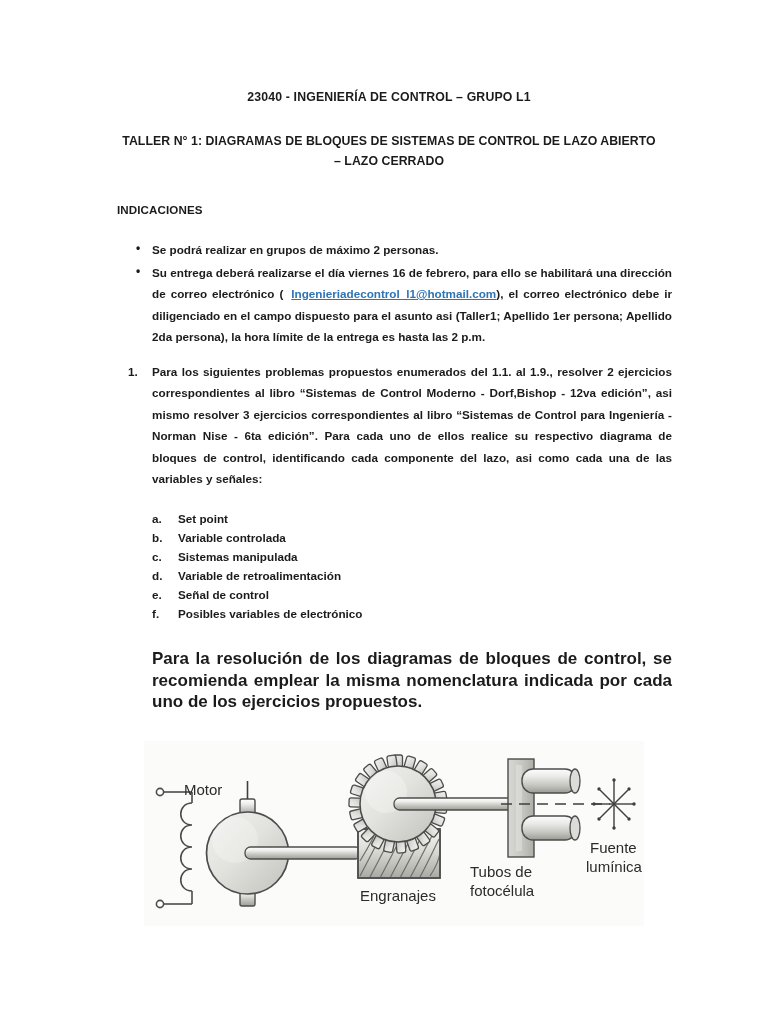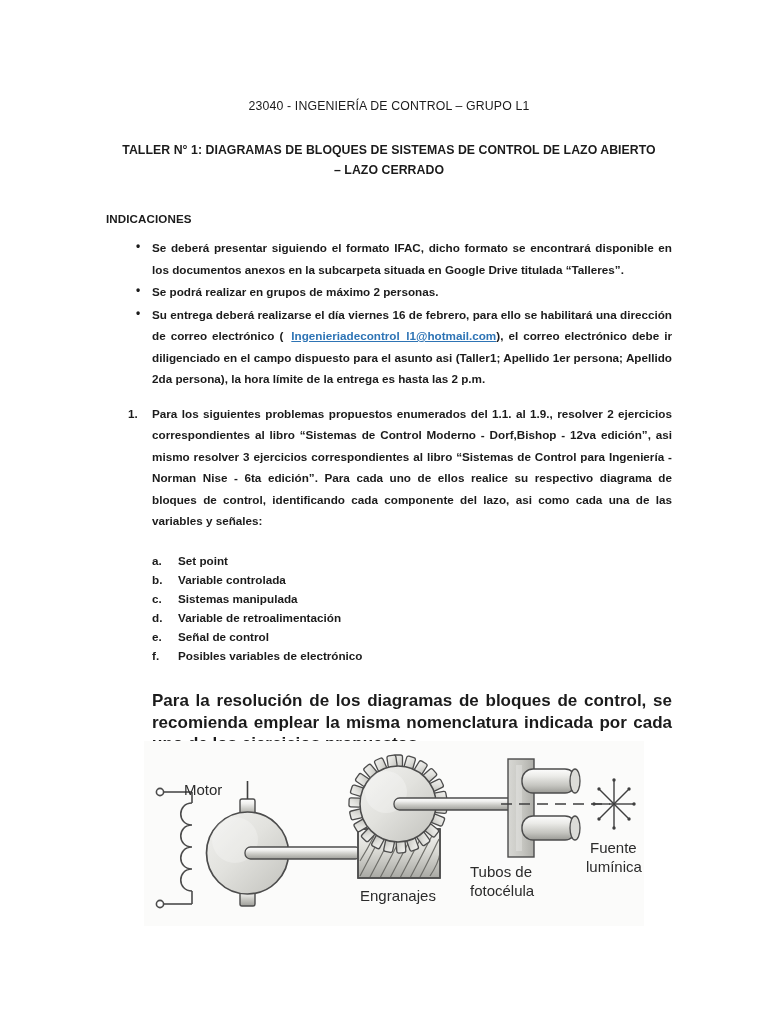--- a/index.html
+++ b/index.html
@@ -27,44 +27,44 @@
   .content {
     position: absolute;
     left: 106px;
     top: 0;
     width: 566px;
   }
 
   
   .doc-title {
     text-align: center;
-    font-weight: normal;
+    font-weight: bold;
     font-size: 12.3px;
     letter-spacing: 0.15px;
-    margin: 9px;
+    margin: 0;
     padding-top: 89px;
     line-height: 16px;
     color: #1b1b1b;
   }
   .doc-subtitle {
     text-align: center;
     font-weight: bold;
     font-size: 12.3px;
     letter-spacing: 0.05px;
     margin: 12px;
     padding-top: 15px;
     line-height: 19.5px;
     color: #1b1b1b;
   }
   .section-head {
     font-weight: bold;
     font-size: 11.6px;
     letter-spacing: 0.1px;
     color: #1b1b1b;
-    margin: 0;
+    margin: 11px;
   }
   #indicaciones-head { padding-top: 20px; }
   #ejercicios-head  { padding-top: 26px; }
 
   
   ul.bullets {
     list-style: none;
     margin: 0;
     padding: 12px 0 0 0;
   }
@@ -170,23 +170,20 @@
 
   <div class="content">
 
     <div class="doc-title">23040 - INGENIERÍA DE CONTROL – GRUPO L1</div>
 
     <div class="doc-subtitle">TALLER N° 1: DIAGRAMAS DE BLOQUES DE SISTEMAS DE CONTROL DE LAZO ABIERTO – LAZO CERRADO</div>
 
     <div class="section-head" id="indicaciones-head">INDICACIONES</div>
 
     <ul class="bullets">
-      <li>
-        <span>Se deberá presentar siguiendo el formato IFAC, dicho formato se encontrará disponible en los documentos anexos en la subcarpeta situada en Google Drive titulada “Talleres”.</span>
-      </li>
       <li>
         <span>Se podrá realizar en grupos de máximo 2 personas.</span>
       </li>
       <li>
         <span>Su entrega deberá realizarse el día viernes 16 de febrero, para ello se habilitará una dirección de correo electrónico (</span><a class="mail" href="#">Ingenieriadecontrol_l1@hotmail.com</a><span>), el correo electrónico debe ir diligenciado en el campo dispuesto para el asunto asi (Taller1; Apellido 1er persona; Apellido 2da persona), la hora límite de la entrega es hasta las 2 p.m.</span>
       </li>
     </ul>
 
 
     <ol class="numbered">

